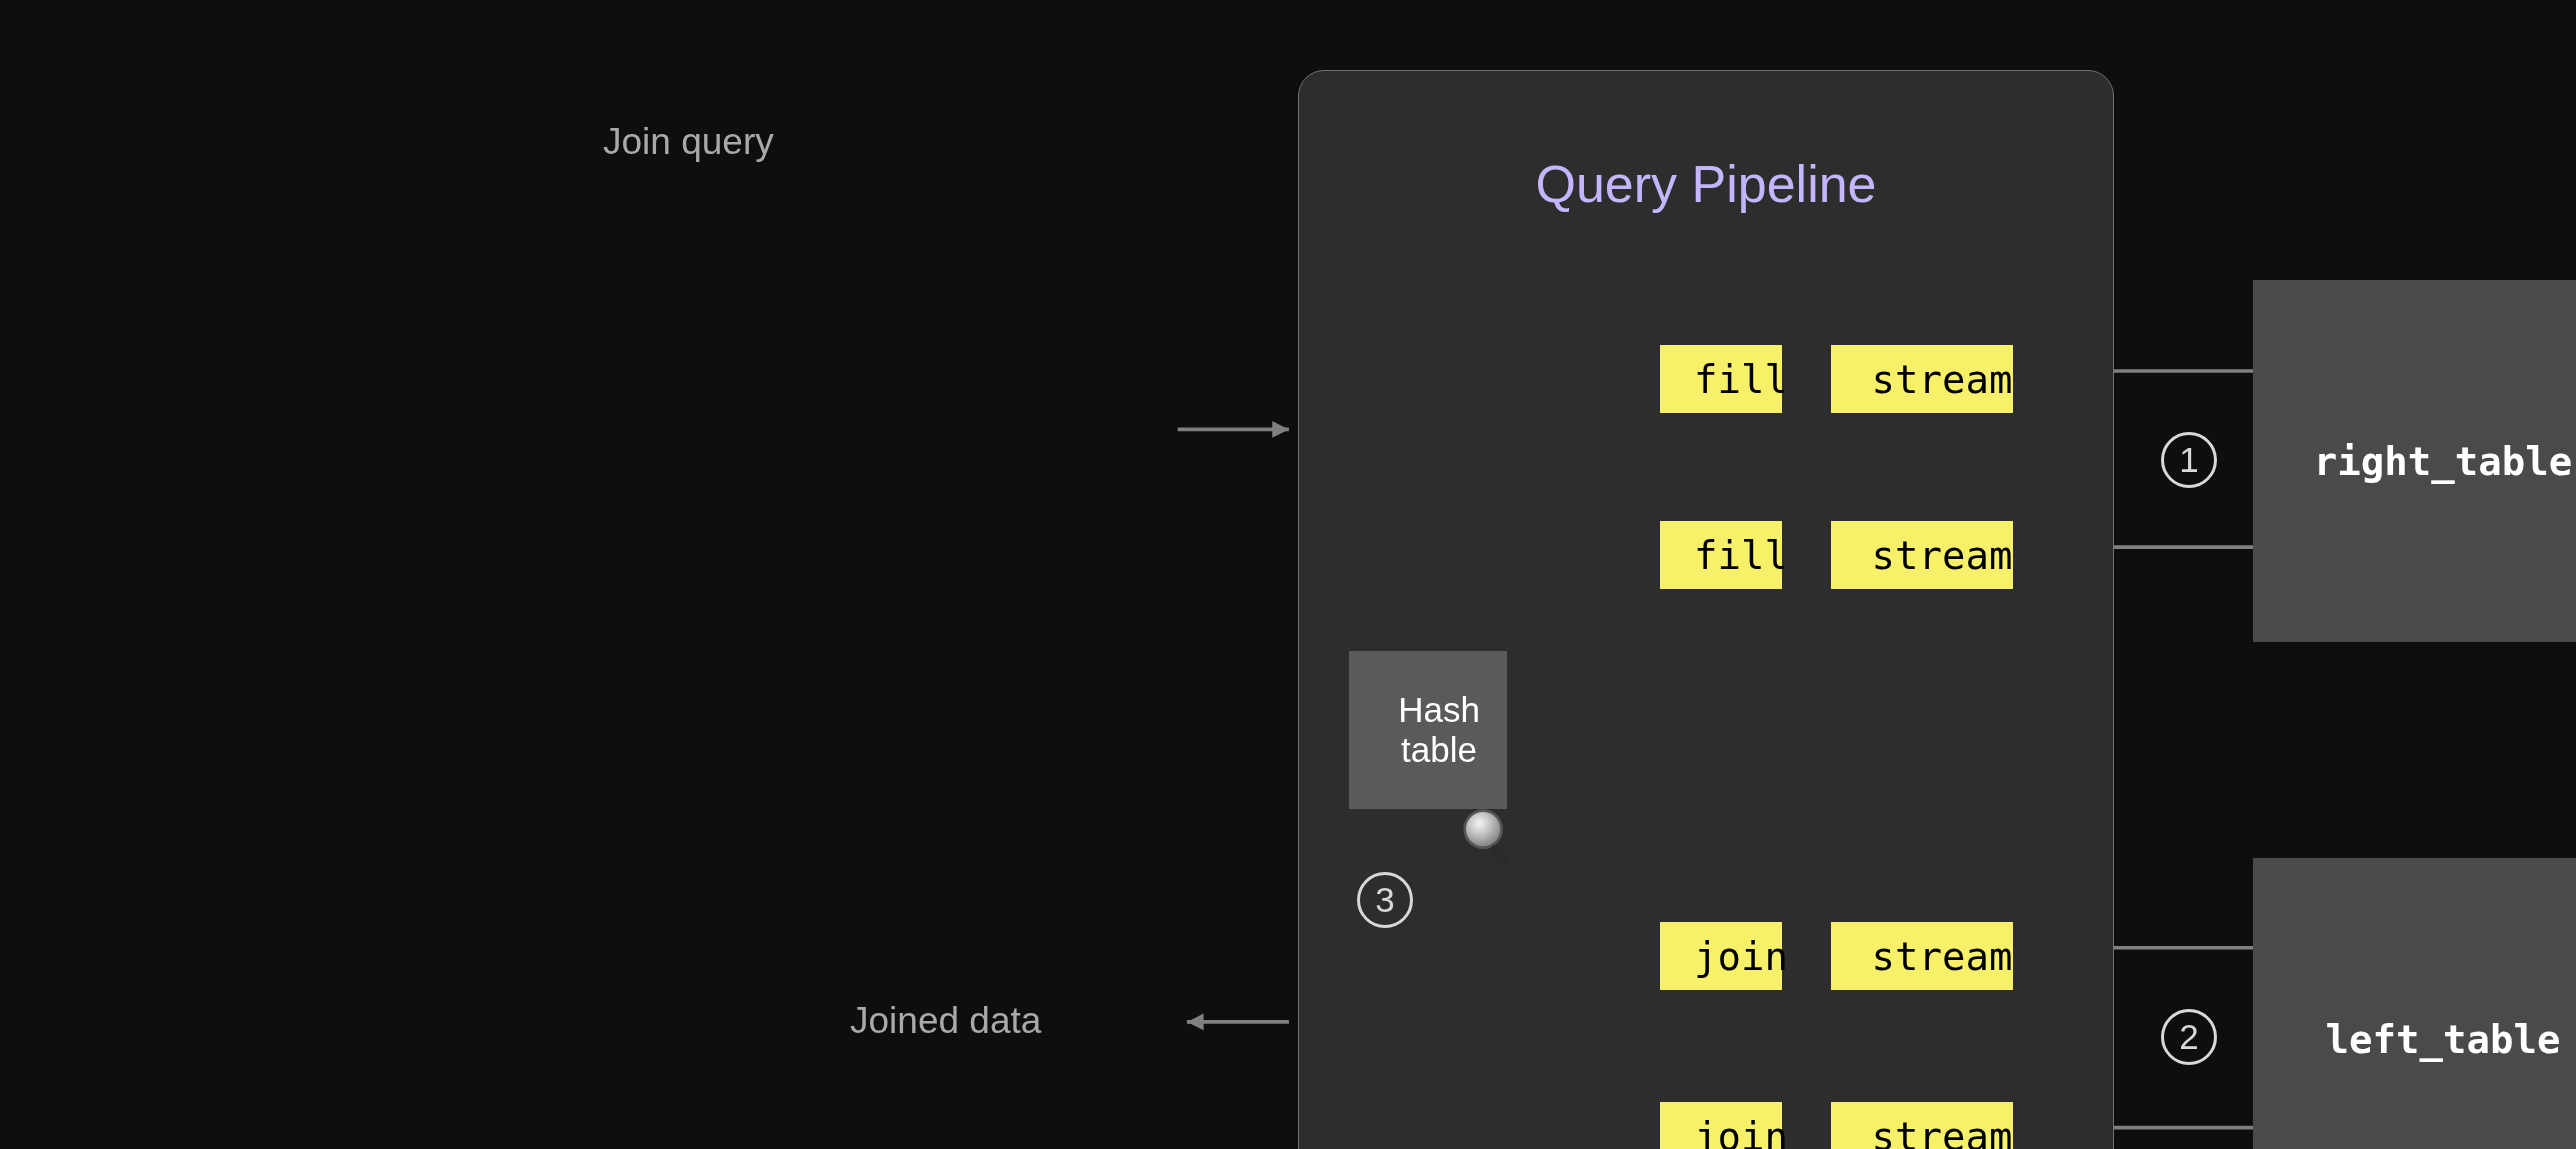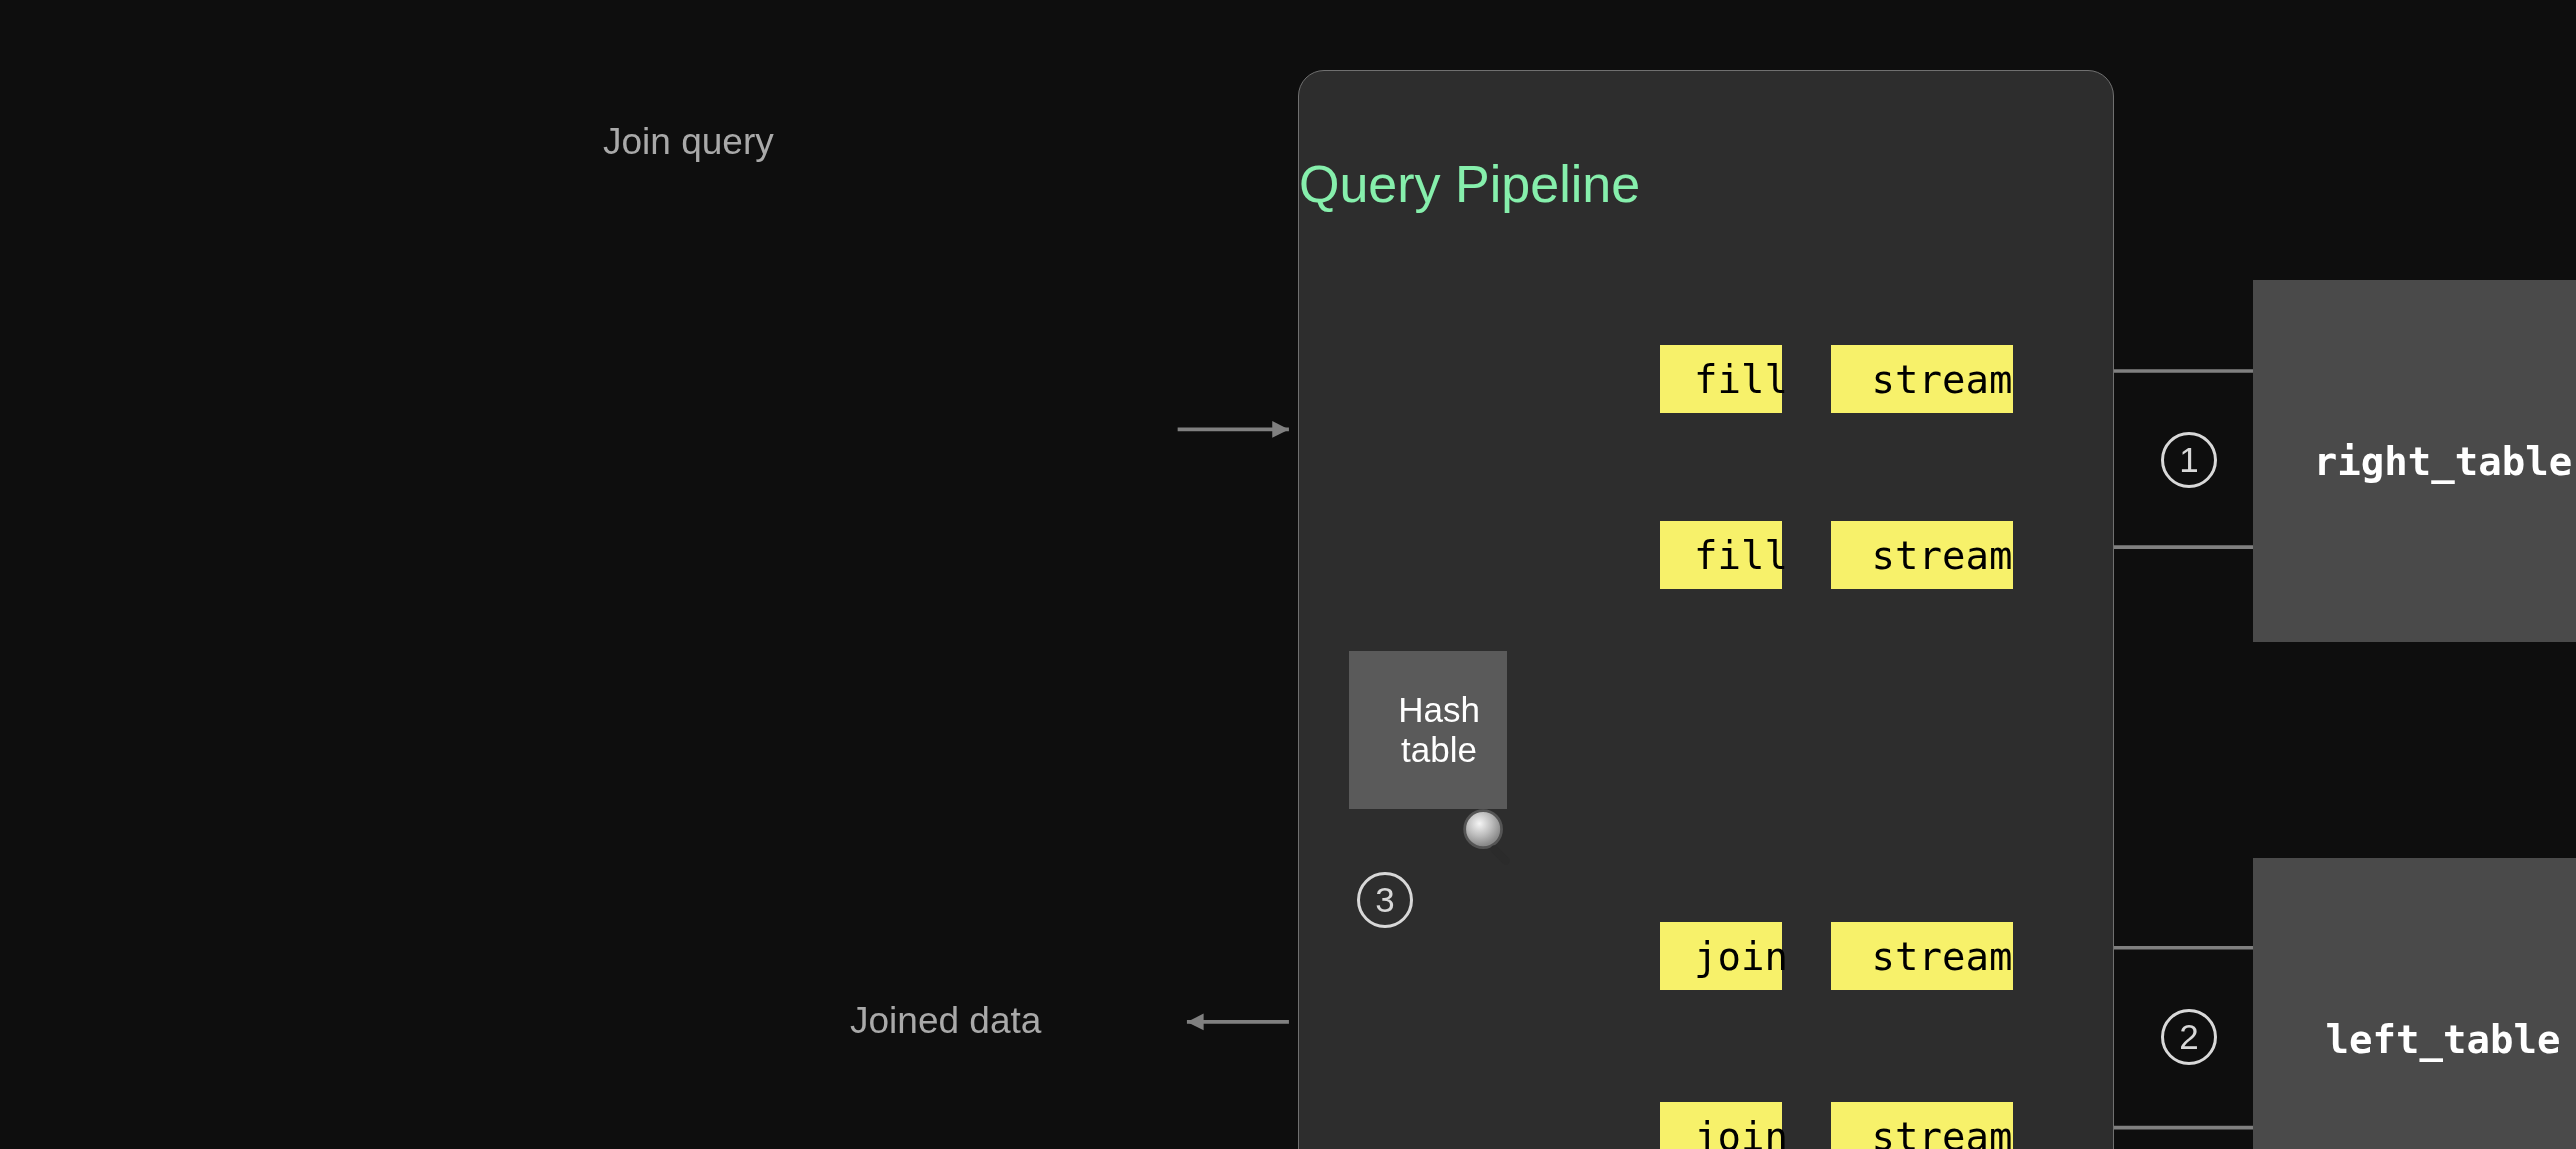--- a/index.html
+++ b/index.html
@@ -23,24 +23,25 @@
   .code-box .hl { color: #f7f16a; }
 
   .pipeline-box {
     position: absolute;
     background: #2d2d2d;
     border: 1.9px solid #707070;
     border-radius: 26px;
   }
   .pipeline-title {
     position: absolute;
-    color: #86efac;
+    color: #c4b5fd;
     font-size: 52px;
     font-weight: 400;
     width: 100%;
+    text-align: center;
   }
 
   .stage-chip {
     position: absolute;
     background: #f7f16a;
     color: #000;
     font-family: "Menlo","Consolas",monospace;
     font-size: 39px;
     font-weight: 400;
     text-align: center;

